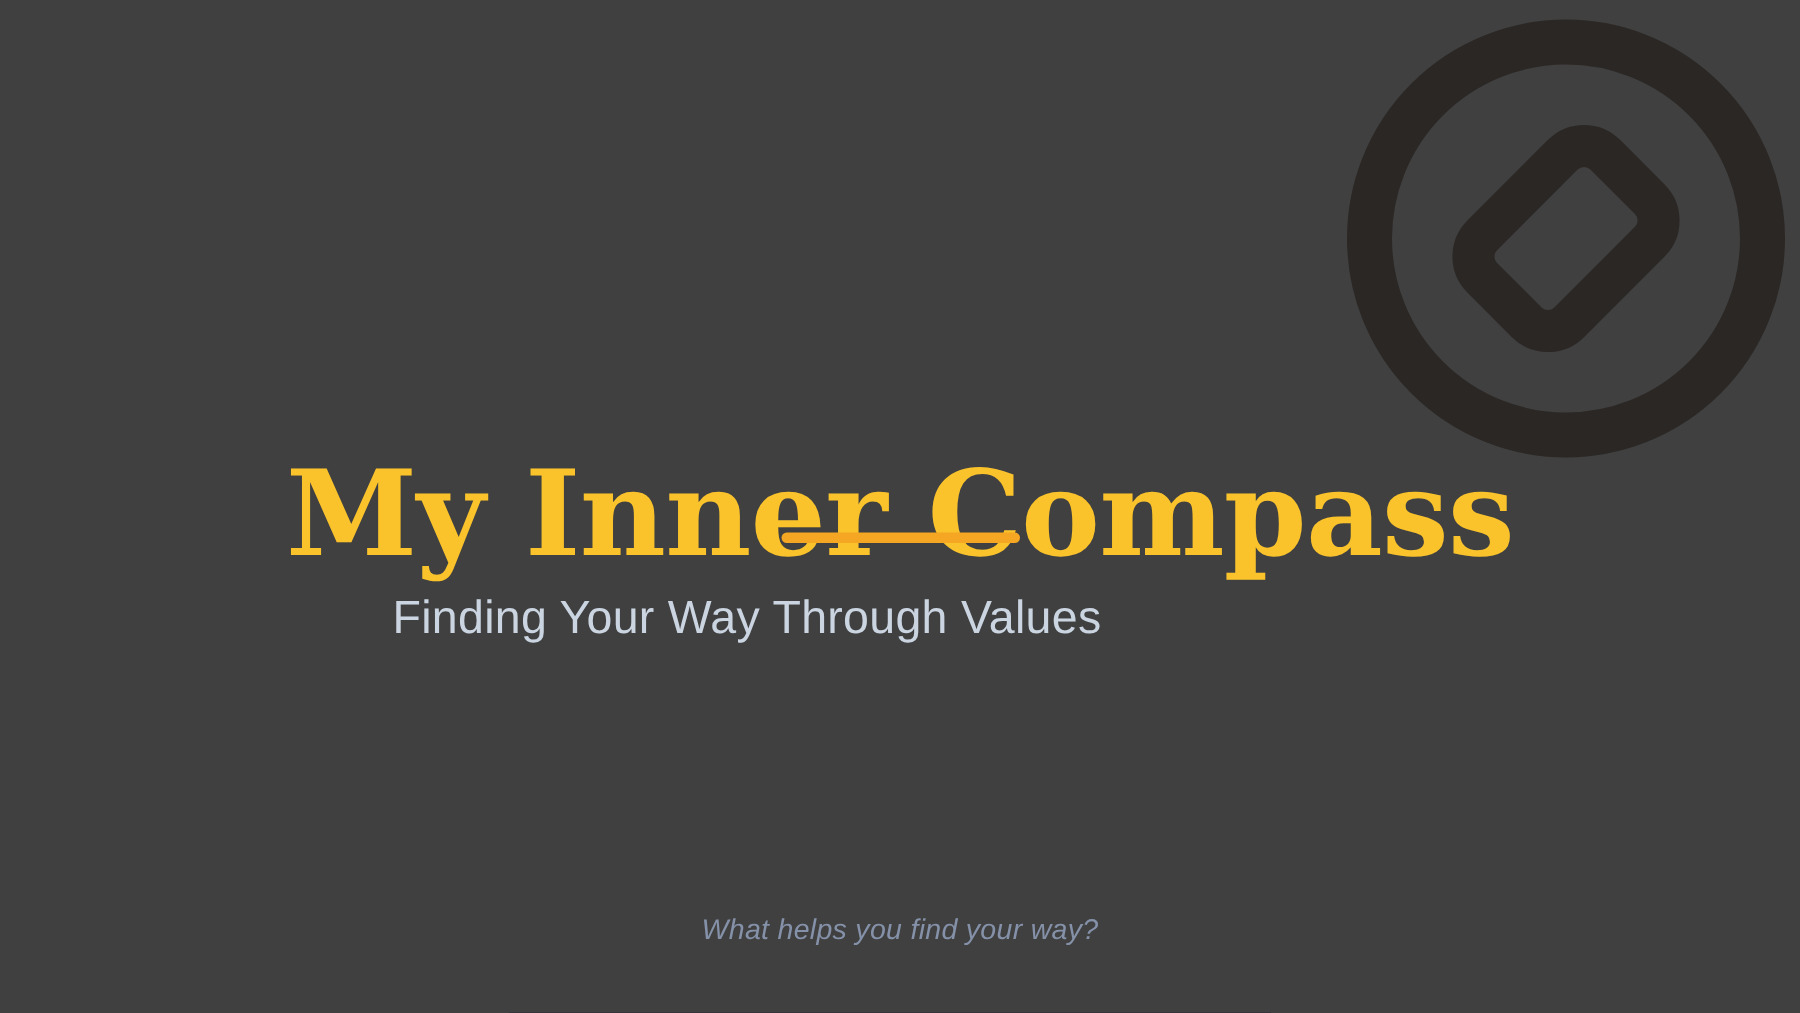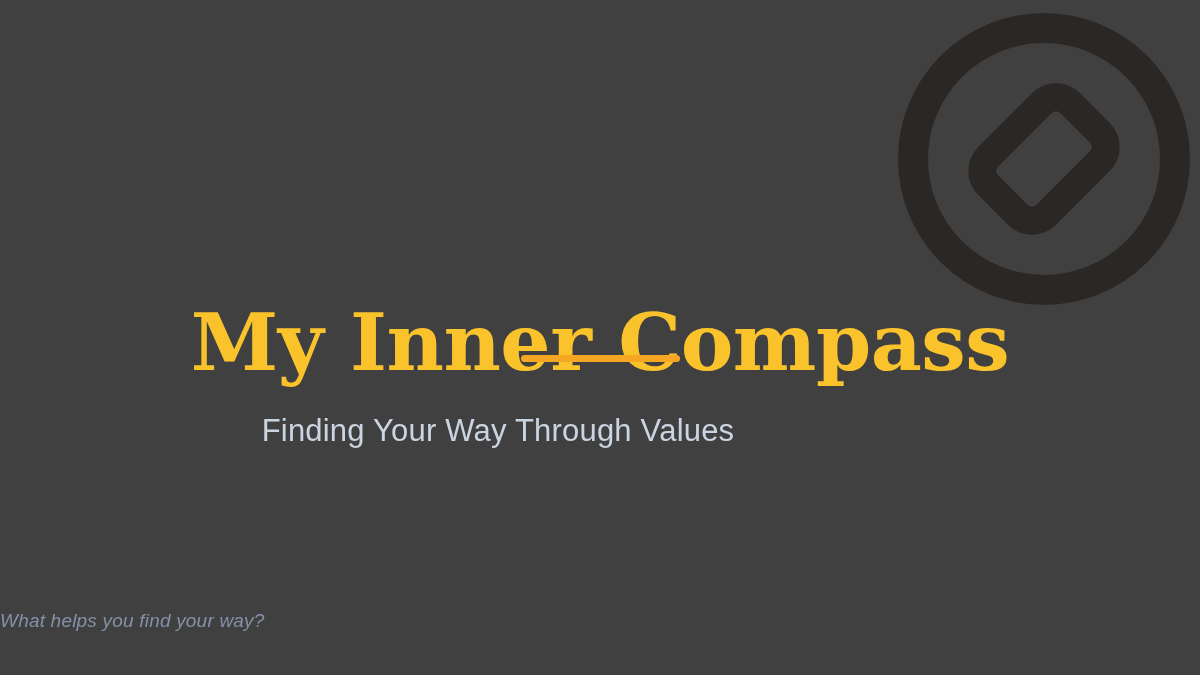--- a/index.html
+++ b/index.html
@@ -76,38 +76,39 @@
   }
   #title-divider {
     width: 159px;
     height: 7px;
     border-radius: 4px;
     background: #f5a623;
   }
 
   #slide-subtitle {
     position: absolute;
-    top: 411px;
+    top: 392px;
     left: 0;
     width: 996px;
     text-align: center;
     font-family: "Liberation Sans", sans-serif;
     font-weight: 300;
     font-size: 31px;
     line-height: 40px;
     letter-spacing: 0.2px;
     color: #cbd5e1;
     white-space: nowrap;
   }
 
   #slide-caption {
     position: absolute;
     top: 608px;
     left: 0;
     width: 1200px;
+    text-align: center;
     font-family: "Liberation Sans", sans-serif;
     font-style: italic;
     font-size: 19px;
     line-height: 26px;
     letter-spacing: 0.2px;
     color: #8491a8;
     white-space: nowrap;
   }
 </style>
 </head>

